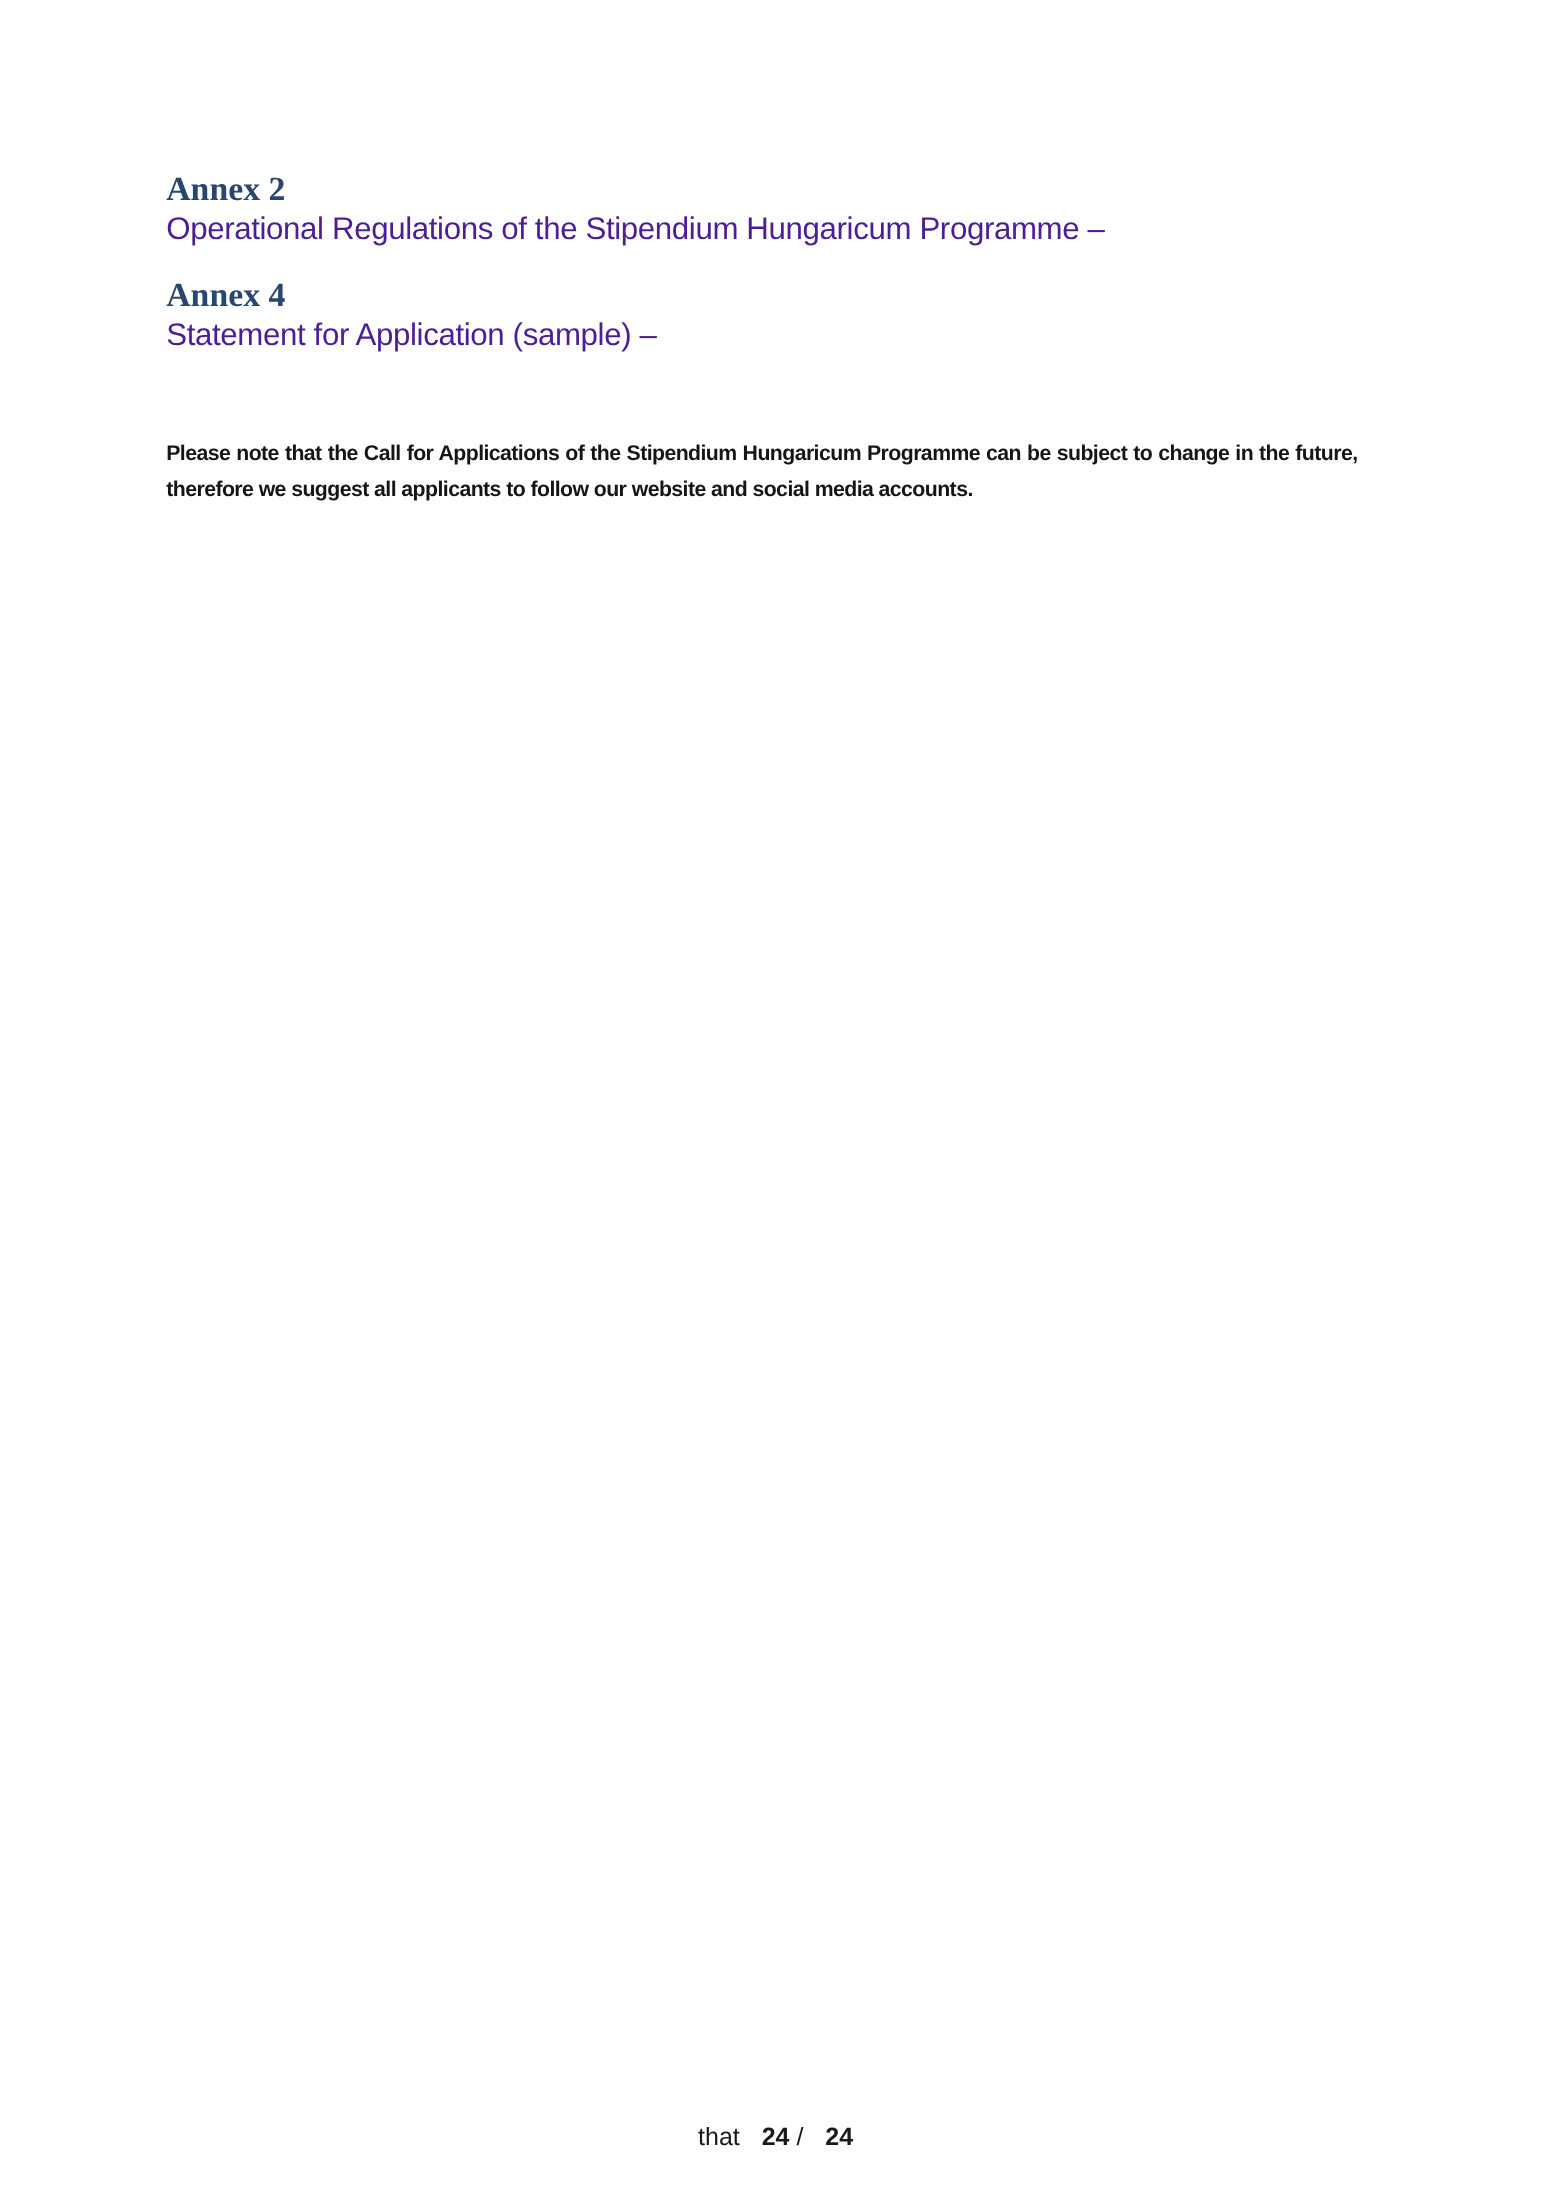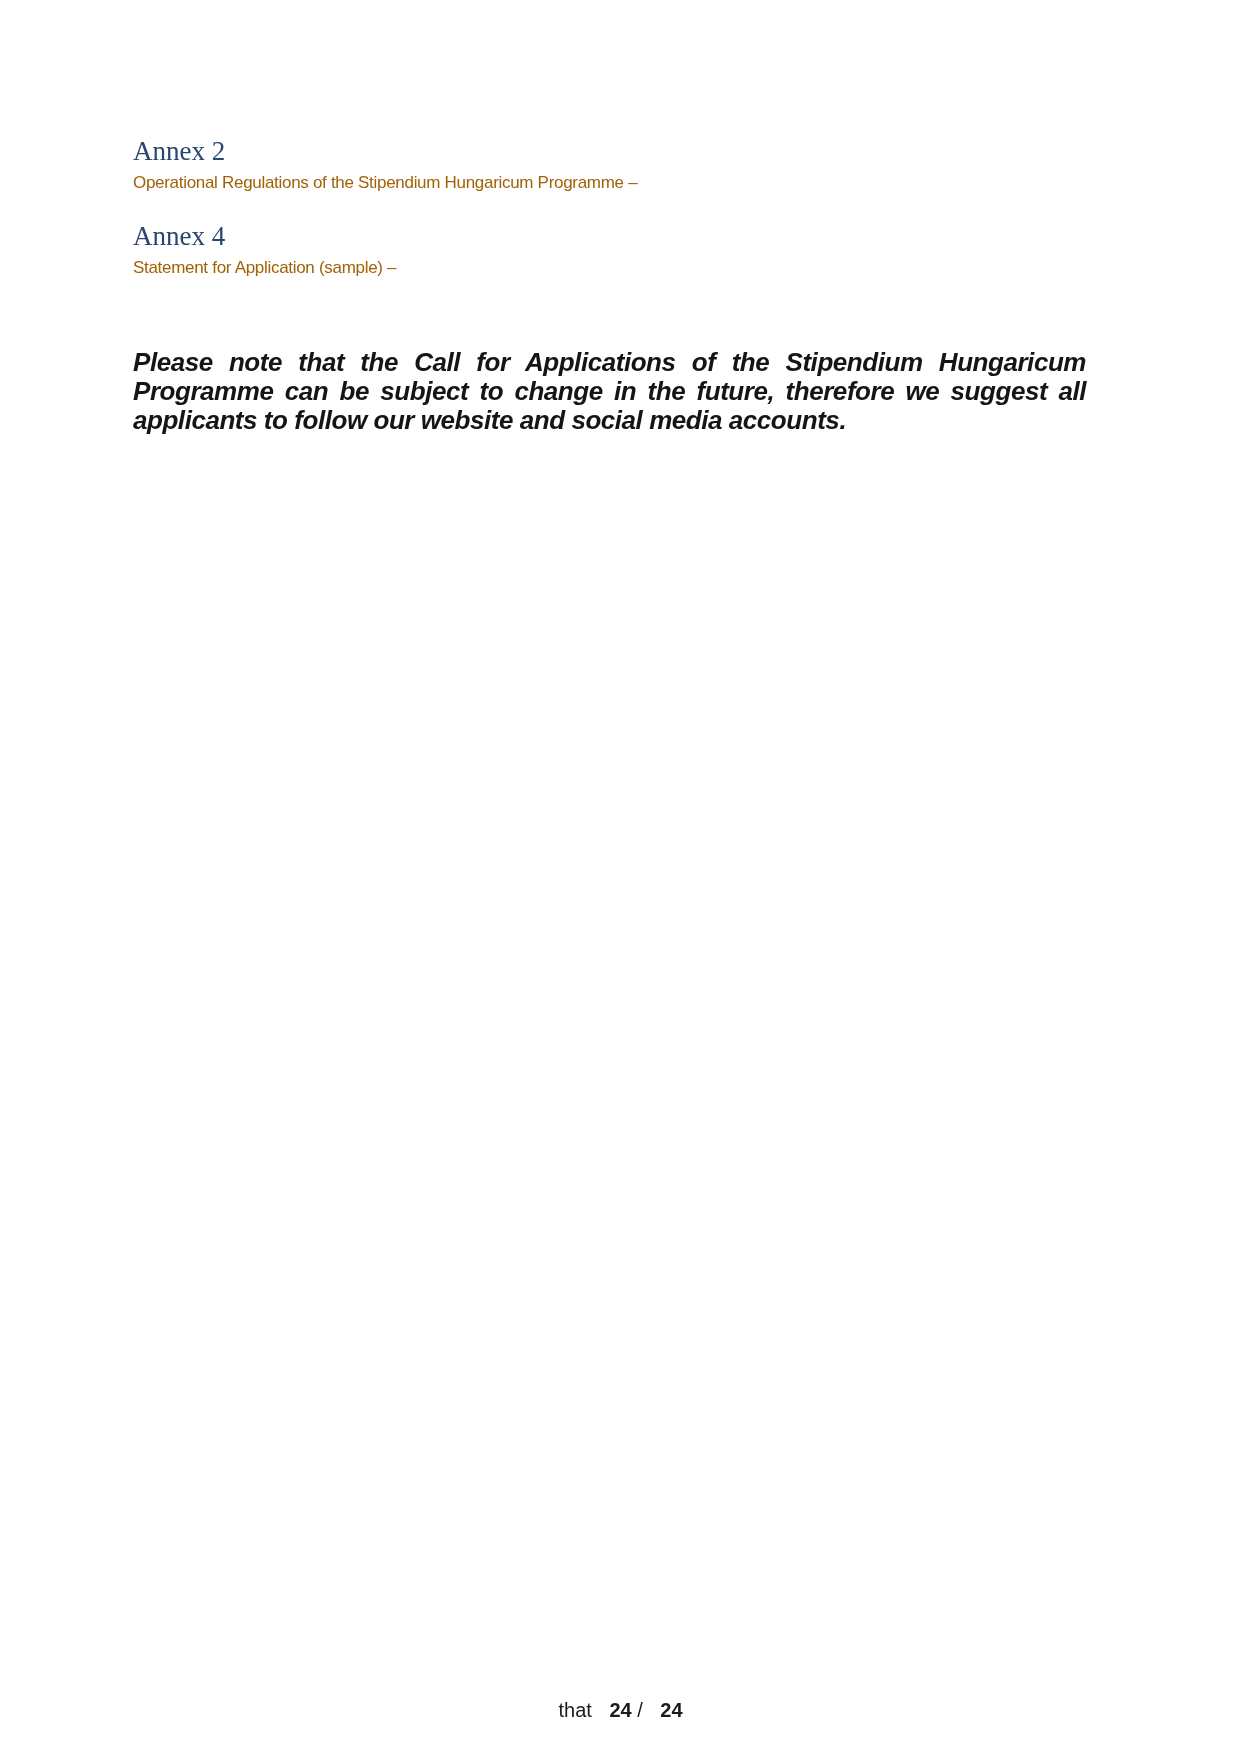--- a/index.html
+++ b/index.html
@@ -22,40 +22,39 @@
     top: 136px;
     width: 953px;
   }
   .annex-block {
     margin: 0 0 24px 0;
   }
   .annex-heading {
     font-family: "Liberation Serif", "DejaVu Serif", serif;
     font-size: 27px;
     line-height: 30px;
-    font-weight: 400;
+    font-weight: 700;
     color: #28466e;
     margin: 0 0 3px 0;
   }
   .annex-desc {
-    font-size: 17px;
+    font-size: 25px;
     line-height: 28px;
     letter-spacing: -0.3px;
-    color: #a16207;
+    color: #4c1d95;
     margin: 0;
   }
   .notice {
     margin: 66px 0 0 0;
-    font-size: 26px;
+    font-size: 17px;
     line-height: 29px;
     font-weight: 700;
     letter-spacing: -0.45px;
     text-align: justify;
     color: #151515;
-    font-style: italic;
   }
   .footer {
     position: absolute;
     left: 0;
     right: 0;
     bottom: 32px;
     text-align: center;
     font-size: 20px;
     line-height: 24px;
     color: #1a1a1a;

